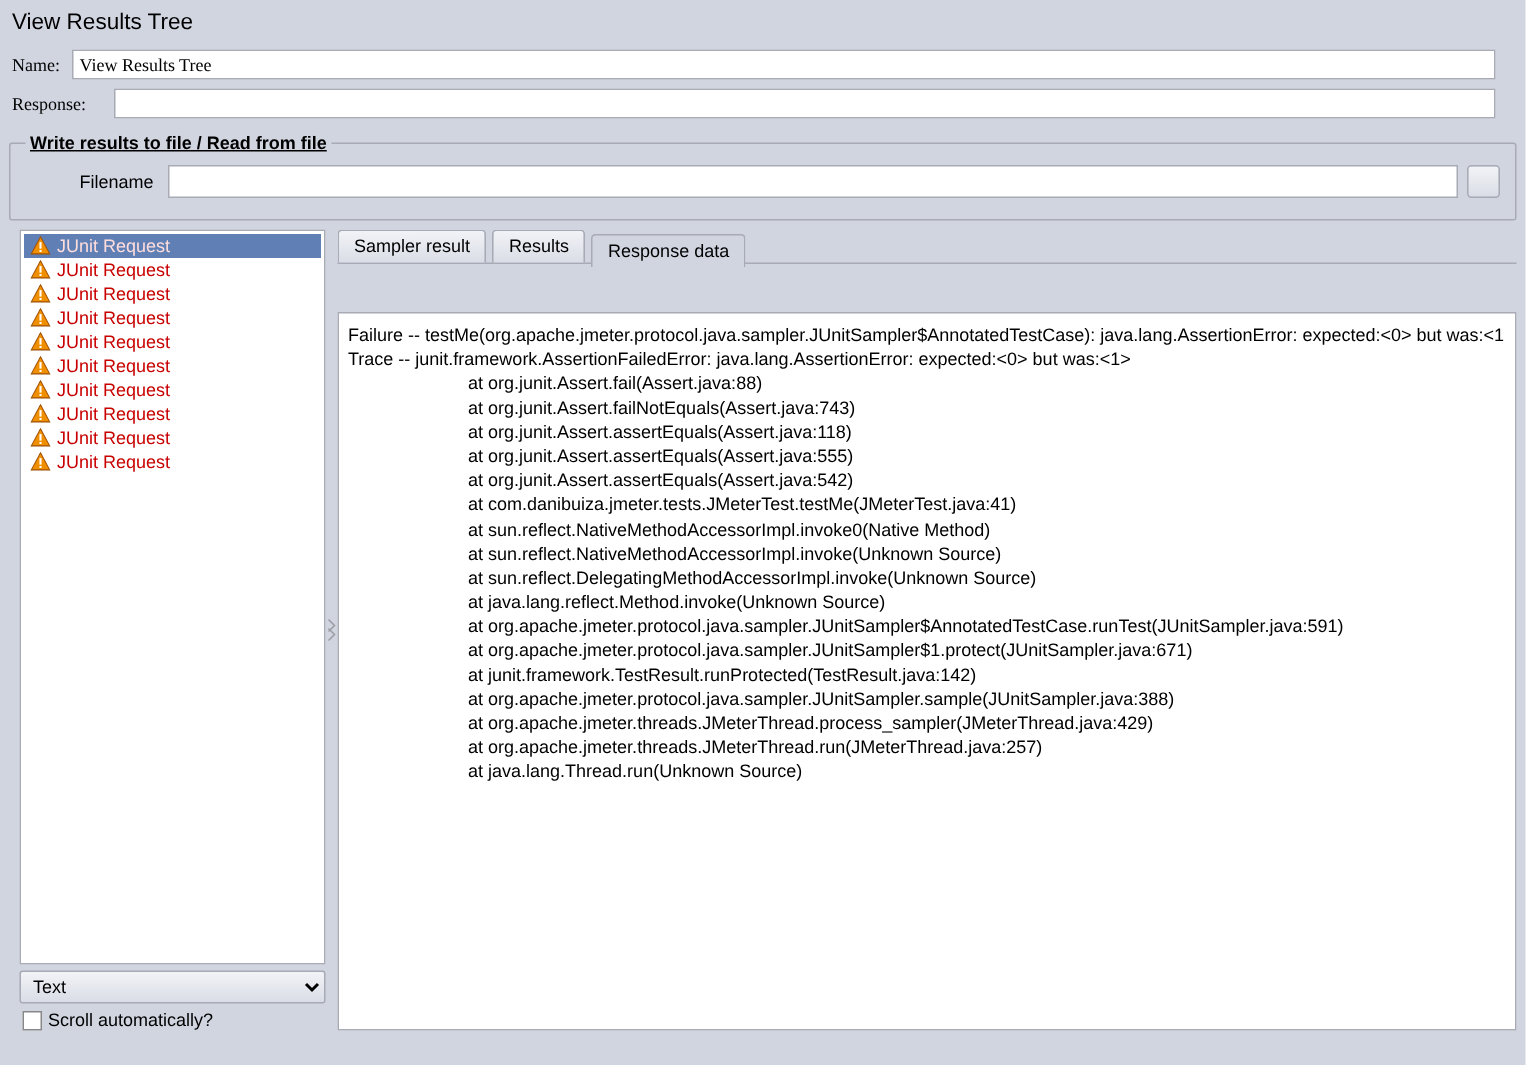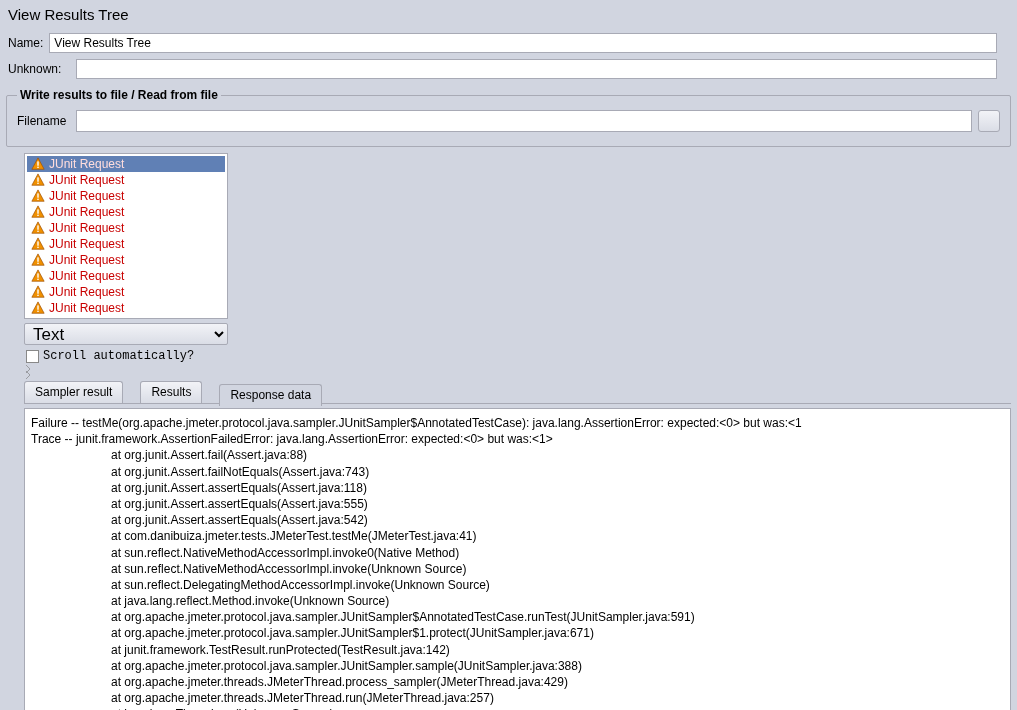--- a/index.html
+++ b/index.html
@@ -17,20 +17,21 @@
 }
 .title {
   font-size: 15px;
   font-weight: normal;
   margin-bottom: 10px;
 }
 .form-row {
   display: flex;
   align-items: center;
   margin-bottom: 6px;
+  font-family: Liberation Serif, serif;
 }
 .form-label {
   min-width: 40px;
   padding-right: 6px;
 }
 .form-label-comments { min-width: 68px; }
 .form-input {
   flex: 1;
   border: 1px solid #a8aab5;
   background: #fff;
@@ -45,39 +46,39 @@
   border-radius: 2px;
   padding: 0 10px 14px 10px;
 }
 .file-section-title {
   position: relative;
   top: -8px;
   background: #d1d5e0;
   display: inline-block;
   padding: 0 3px;
   font-weight: bold;
+  text-decoration: underline;
 }
 .file-row {
   display: flex;
   align-items: center;
   gap: 6px;
 }
-.file-label { padding-right: 4px; }
+.file-label { padding-right: 4px; margin-left: 36px; }
 .browse-btn {
   width: 22px;
   height: 22px;
   border: 1px solid #a8aab5;
   border-radius: 3px;
   background: linear-gradient(#f2f3f7, #dadde6);
 }
 .main {
   display: flex;
-  padding: 0 6px 6px 24px;
+  padding: 0 6px 6px 13px;
   height: 540px;
-  flex-direction: column;
 }
 .left {
   width: 204px;
   display: flex;
   flex-direction: column;
   gap: 4px;
 }
 .tree {
   flex: 1;
   border: 1px solid #a8aab5;
@@ -111,30 +112,29 @@
 }
 .select-wrap {
   display: flex;
 }
 .select {
   flex: 1;
   height: 22px;
   border: 1px solid #a8aab5;
   background: linear-gradient(#f2f3f7, #dadde6);
   font-family: inherit;
-  font-size: 17px;
+  font-size: 12px;
   padding: 0 4px;
   border-radius: 2px;
 }
 .cb-row {
   display: flex;
   align-items: center;
   gap: 4px;
   padding: 0 2px;
-  font-family: Liberation Mono, monospace;
 }
 .cb {
   width: 13px;
   height: 13px;
   border: 1px solid #888;
   background: #fff;
 }
 .splitter {
   width: 8px;
   display: flex;
@@ -150,21 +150,21 @@
   gap: 4px;
 }
 .tabs {
   display: flex;
   border-bottom: 1px solid #a8aab5;
 }
 .tab {
   border: 1px solid #a8aab5;
   border-bottom: none;
   padding: 3px 10px;
-  margin-right: 17px;
+  margin-right: 4px;
   border-radius: 3px 3px 0 0;
   background: linear-gradient(#f2f3f7, #dadde6);
   cursor: pointer;
 }
 .tab.active {
   background: #d1d5e0;
   position: relative;
   top: 3px;
   padding-top: 3px;
   padding-bottom: 4px;
@@ -172,38 +172,39 @@
 .content {
   flex: 1;
   border: 1px solid #a8aab5;
   background: #fff;
   padding: 6px;
   overflow: auto;
   white-space: pre;
   font-family: Arial, sans-serif;
   font-size: 12px;
   line-height: 1.35;
+  margin-top: 28px;
 }
 .search-row {
   display: flex;
   align-items: center;
   gap: 6px;
 }
 </style>
 </head>
 <body>
 
 <div class="header">
   <div class="title">View Results Tree</div>
   <div class="form-row">
     <div class="form-label">Name:</div>
     <input class="form-input" value="View Results Tree" style="">
   </div>
   <div class="form-row">
-    <div class="form-label form-label-comments">Unknown:</div>
+    <div class="form-label form-label-comments">Response:</div>
     <input class="form-input" value="" style="">
   </div>
 </div>
 
 <fieldset class="file-section">
   <span class="file-section-title">Write results to file / Read from file</span>
   <div class="file-row">
     <div class="file-label">Filename</div>
     <input class="form-input" style="height: 22px;" value="">
     <button class="browse-btn"></button>

